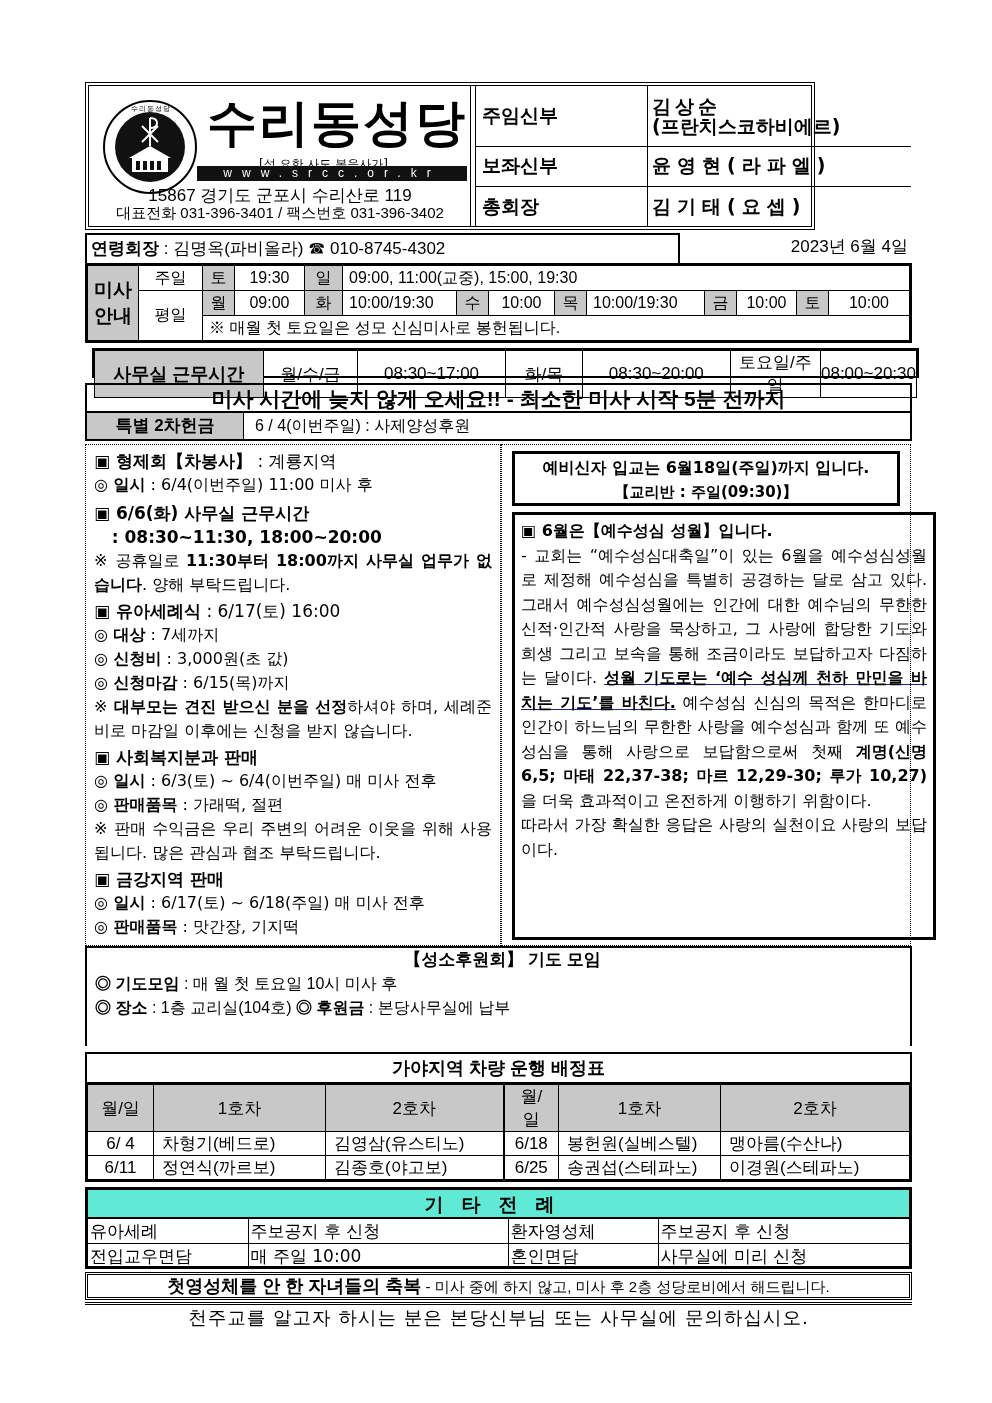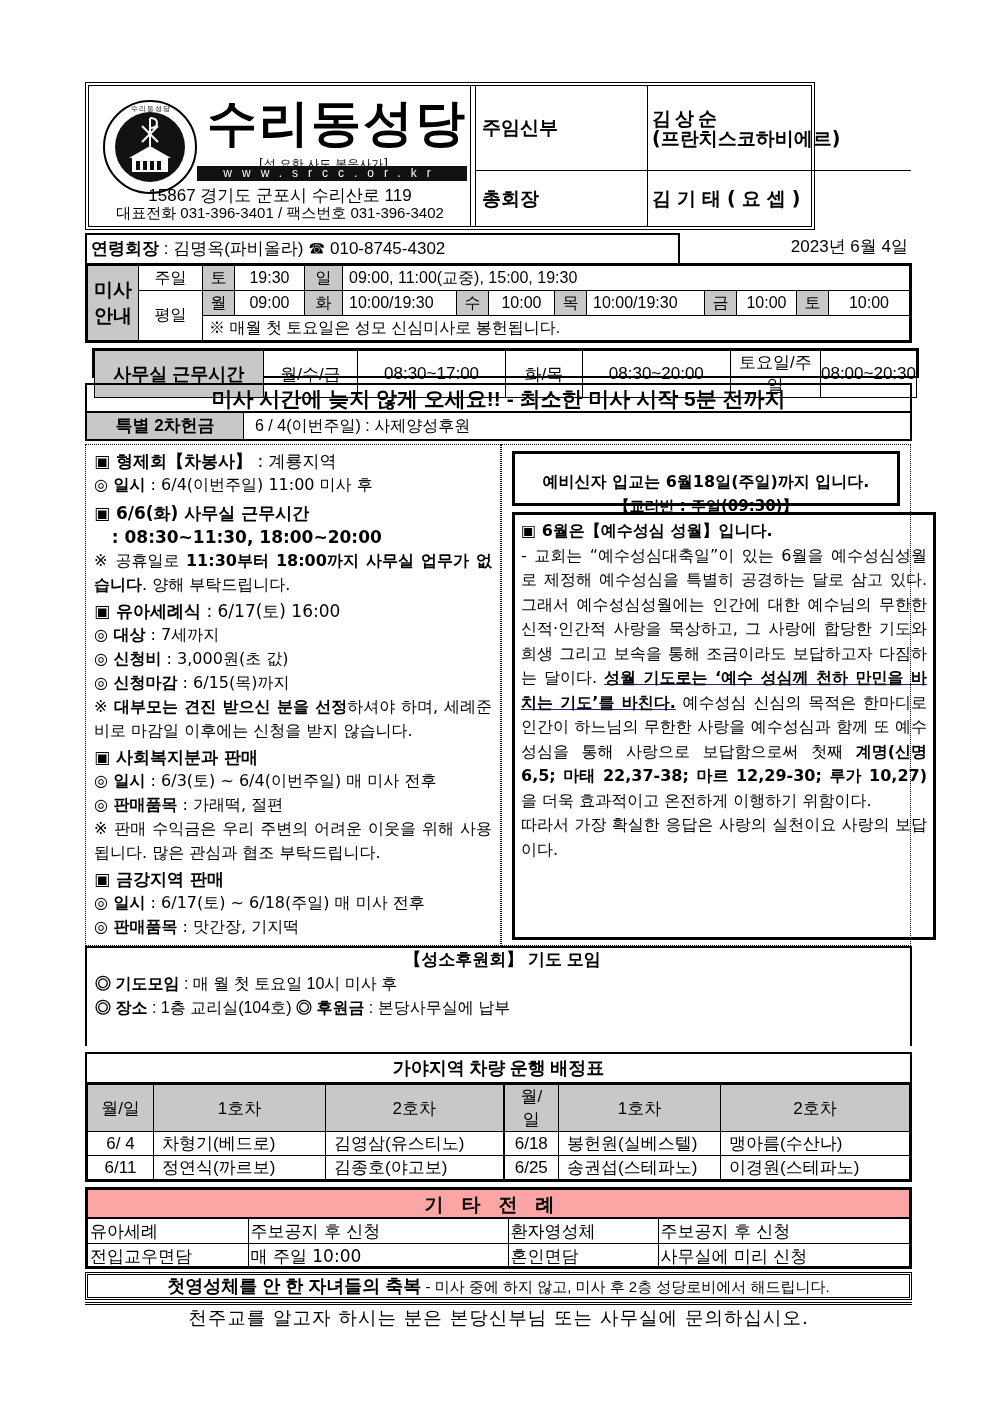--- a/index.html
+++ b/index.html
@@ -54,43 +54,43 @@
   .special .val { position:absolute; left: 168px; top: 0; font-size: 16px; line-height: 26px; }
 
   
   .leftcol { left: 85px; top: 444px; width: 416px; height: 502px; border: 1px dotted #000; padding: 4px 8px; font-size: 16px; line-height: 24px; }
   .leftcol p { white-space: nowrap; }
   .leftcol .h { font-weight: bold; font-size: 17px; }
   .leftcol .justify { text-align: justify; white-space: normal; }
 
   
   .rightcol { left: 501px; top: 444px; width: 410px; height: 502px; border: 1px dotted #000; }
-  .catech { position:absolute; left: 10px; top: 6px; width: 388px; height: 55px; border: 3px solid #000; text-align:center; font-size: 16px; font-weight: bold; line-height: 24px; padding-top: 16px; }
+  .catech { position:absolute; left: 10px; top: 6px; width: 388px; height: 55px; border: 3px solid #000; text-align:center; font-size: 16px; font-weight: bold; line-height: 24px; padding-top: 2px; }
   .sacred { position:absolute; left: 10px; top: 67px; width: 424px; height: 428px; border: 3px solid #000; padding: 4px 6px; font-size: 16px; line-height: 24.5px; text-align: justify; }
   .sacred .h { font-weight: bold; }
   .sacred .ul { font-weight: bold; text-decoration: underline; text-decoration-color: #1a237e; }
   .sacred b { font-weight: bold; }
 
   
   .prayer { left: 85px; top: 946px; width: 827px; height: 100px; border: 2px solid #000; border-bottom: none; font-family: "Liberation Sans", sans-serif; font-size: 16px; line-height: 24px; padding-left: 8px; }
   .prayer .t { text-align: center; font-weight: bold; font-size: 17px; }
   .prayer b { font-weight: bold; }
 
   
-  .vtitle { left: 85px; top: 1052px; width: 827px; height: 32px; border: 2px solid #000; text-align: center; font-family: Liberation Serif, serif; font-weight: bold; font-size: 18px; line-height: 28px; }
+  .vtitle { left: 85px; top: 1052px; width: 827px; height: 32px; border: 2px solid #000; text-align: center; font-family: Liberation Sans, sans-serif; font-weight: bold; font-size: 18px; line-height: 28px; }
   .vehicle { left: 85px; top: 1084px; width: 827px; height: 98px; border: 2px solid #000; border-top: none; }
   .vehicle table { width: 100%; height: 100%; font-family: "Liberation Sans", sans-serif; font-size: 17px; }
   .vehicle td { border: 1px solid #000; padding: 0 8px; }
   .vehicle tr.th td { text-align: center; background: #c8c8c8; }
   .vehicle td.d { text-align: center; padding: 0 4px; border-radius: 11px; }
   .vehicle td.sep { border-left: 2px solid #000; }
 
   
   .rites { left: 85px; top: 1187px; width: 827px; height: 82px; border: 3px solid #000; }
-  .rites .t { height: 28px; background: #fca5a5; text-align: center; font-weight: bold; font-size: 19px; letter-spacing: 18px; line-height: 28px; border-bottom: 1px solid #000; }
+  .rites .t { height: 28px; background: #5eead4; text-align: center; font-weight: bold; font-size: 19px; letter-spacing: 18px; line-height: 28px; border-bottom: 1px solid #000; }
   .rites table { width: 100%; height: 50px; font-size: 17px; }
   .rites td { border: 1px solid #000; padding: 0 2px; }
   .rites td.r { text-align: justify; text-align-last: justify; width: 160px; }
   .rites td.r2 { width: 150px; }
   .rites tr:last-child td { border-bottom: none; }
   .rites td:first-child { border-left: none; }
   .rites td:last-child { border-right: none; }
 
   .blessing { left: 85px; top: 1272px; width: 827px; height: 28px; border: 3px double #000; font-family: "Liberation Sans", sans-serif; font-size: 15px; line-height: 22px; text-align: center; white-space: nowrap; }
   .blessing b { font-size: 18px; }
@@ -129,20 +129,24 @@
     <table>
       <tbody>
           <tr>
         <td class="role">주임신부</td>
         <td class="name name-two">
           <div style="text-align:justify;text-align-last:justify;letter-spacing:4px;">김상순</div>
           <div style="text-align:justify;text-align-last:justify;">(프란치스코하비에르)</div>
         </td>
       </tr>
       <tr>
+        <td class="role">보좌신부</td>
+        <td class="name" style="letter-spacing:6px;">윤영현(라파엘)</td>
+      </tr>
+      <tr>
         <td class="role">총회장</td>
         <td class="name" style="letter-spacing:6px;">김기태(요셉)</td>
       </tr>
     </tbody>
       </table>
   </div>
 </div>
 
 <div class="abs contact">
   <b>연령회장</b>

